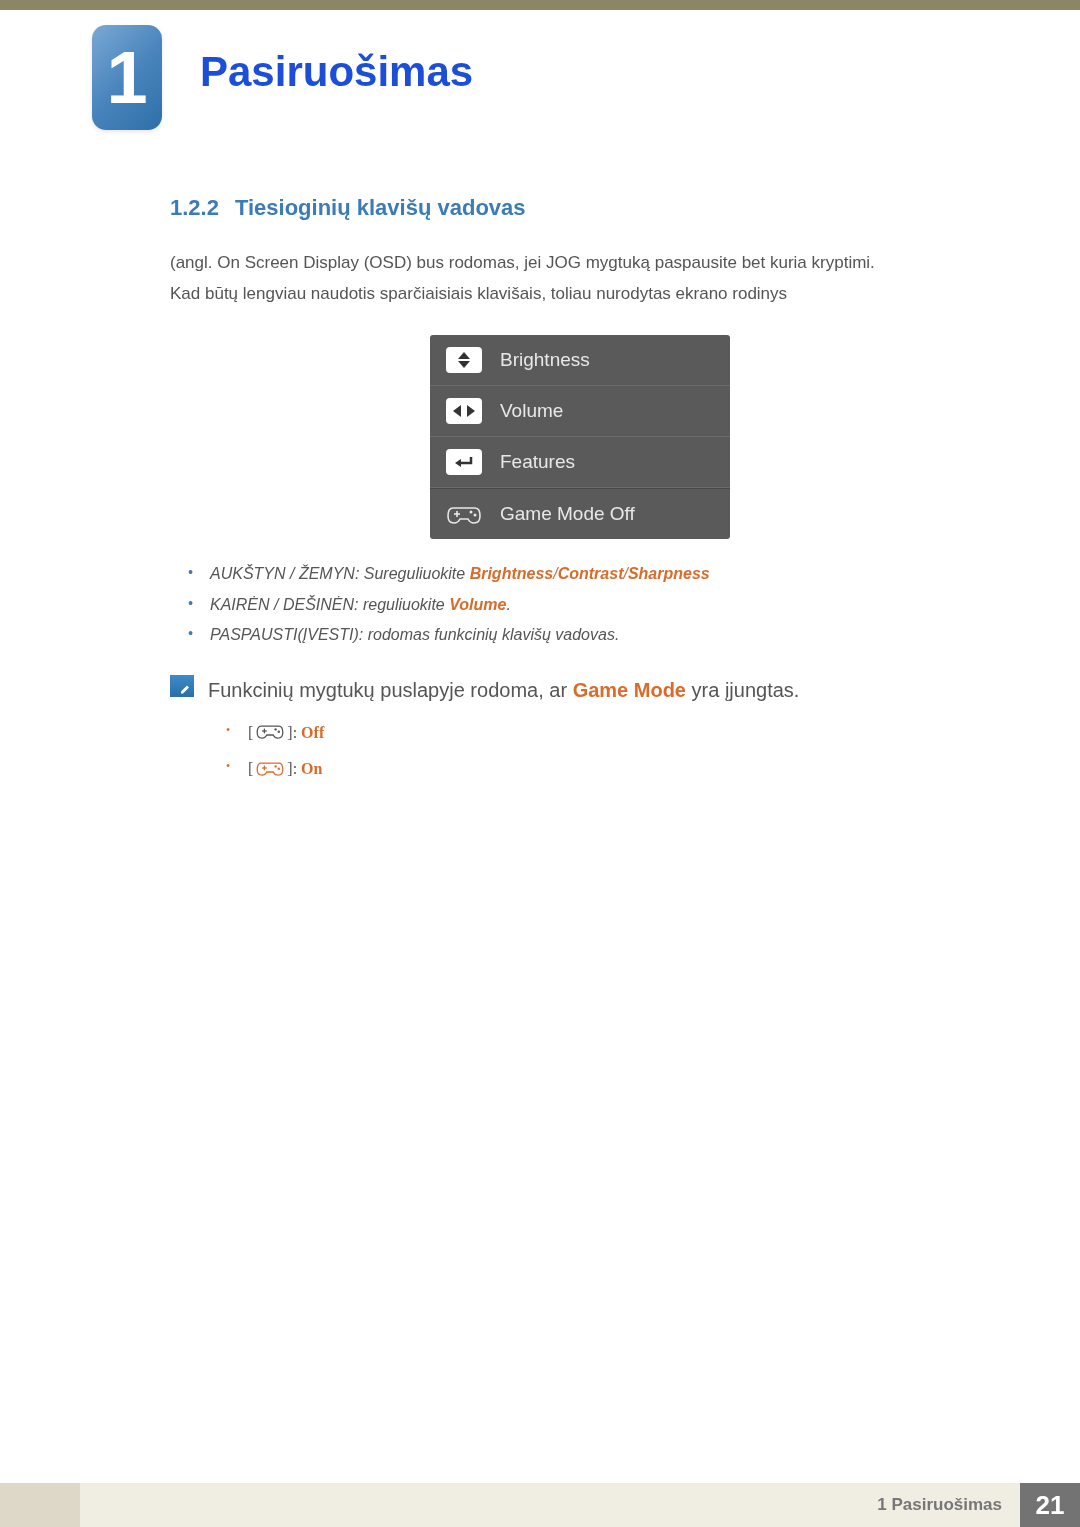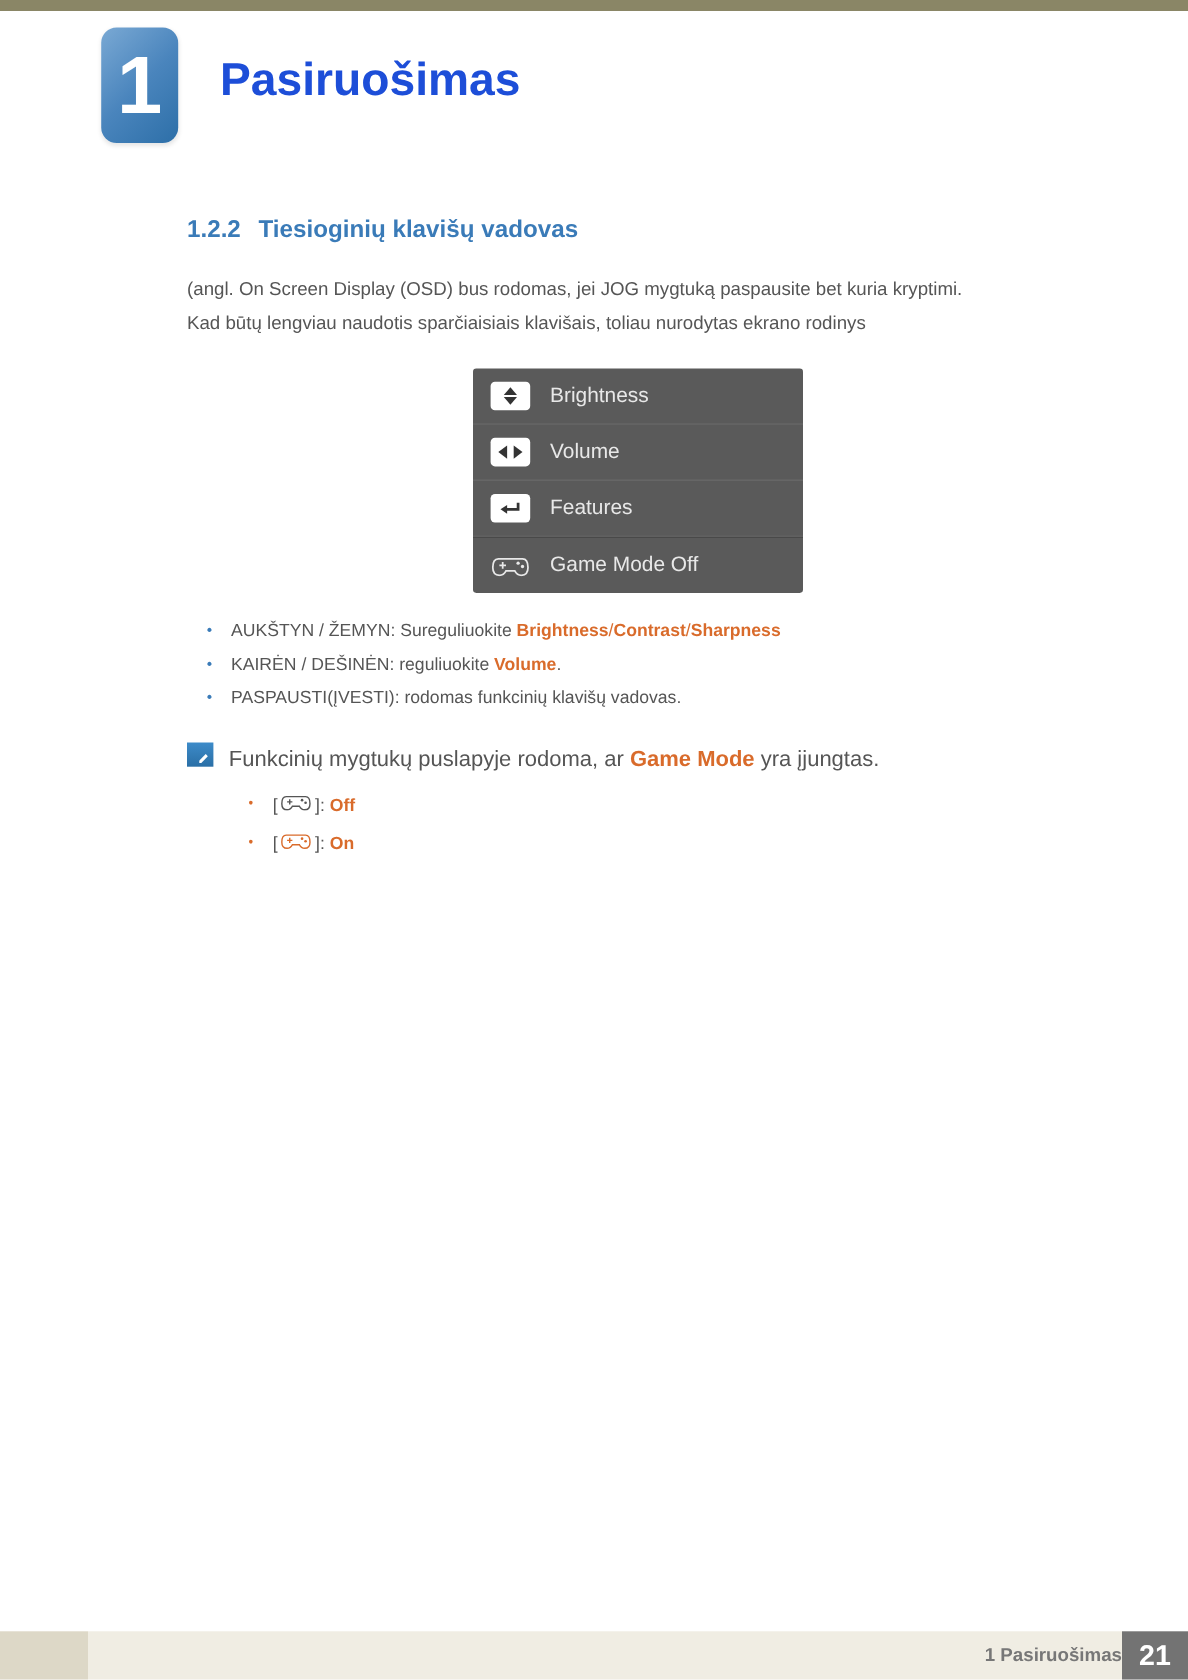--- a/index.html
+++ b/index.html
@@ -97,20 +97,21 @@
     justify-content: center;
     flex-shrink: 0;
   }
   .osd-label {
     color: #e8e8e8;
     font-size: 19px;
   }
   .bullet-list {
     list-style: none;
     margin-top: 12px;
+    font-style: italic;
   }
   .bullet-list li {
     font-size: 16px;
     color: #555;
     line-height: 1.9;
     padding-left: 40px;
     position: relative;
   }
   .bullet-list li::before {
     content: "•";
@@ -145,20 +146,21 @@
   }
   .note-body { flex: 1; }
   .note-text {
     font-size: 20px;
     color: #555;
     line-height: 1.7;
   }
   .sub-bullets {
     list-style: none;
     margin-top: 8px;
+    font-family: Liberation Serif, serif;
   }
   .sub-bullets li {
     font-size: 16px;
     padding-left: 40px;
     position: relative;
     line-height: 2.2;
   }
   .sub-bullets li::before {
     content: "•";
     position: absolute;
@@ -182,21 +184,21 @@
   .footer-left {
     flex: 0 0 80px;
     background: #ddd8c7;
   }
   .footer-mid {
     flex: 1;
     background: #f0ede3;
     display: flex;
     align-items: center;
     justify-content: flex-end;
-    padding-right: 0;
+    padding-right: 18px;
     color: #777;
     font-weight: bold;
     font-size: 17px;
   }
   .footer-right {
     flex: 0 0 60px;
     background: #737373;
     display: flex;
     align-items: center;
     justify-content: center;

